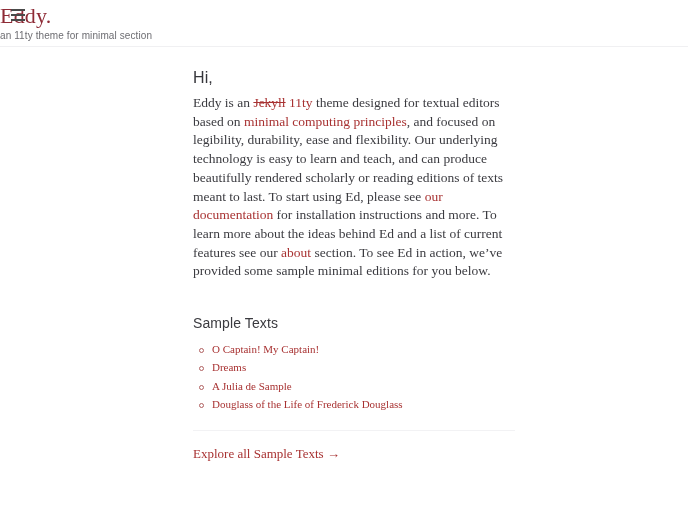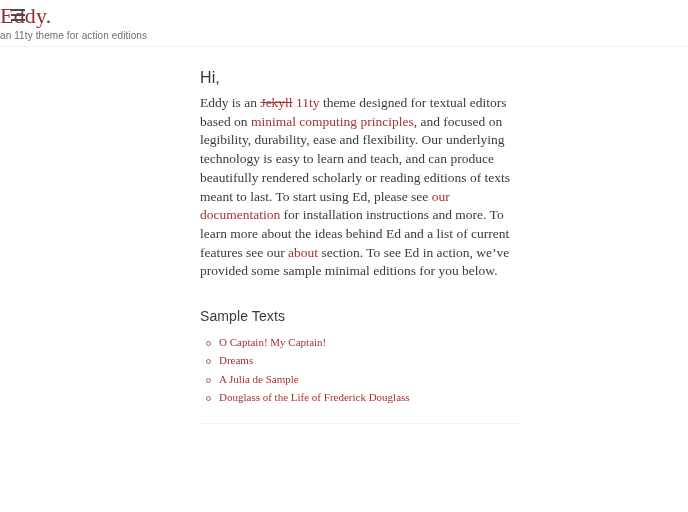--- a/index.html
+++ b/index.html
@@ -64,34 +64,34 @@
     letter-spacing: 0.1px;
   }
 
   
   #main-content {
     width: 322px;
     margin: 0 auto;
     padding-top: 21px;
     padding-left: 0;
     position: relative;
-    left: 17px;
+    left: 10px;
   }
   .section-heading {
     font-family: "Liberation Sans", sans-serif;
     font-size: 16px;
     line-height: 20px;
     font-weight: normal;
     color: #35353a;
     margin: 0 0 6px 0;
     letter-spacing: 0.1px;
   }
   #sample-texts-heading {
     font-size: 14px;
-    margin-top: 25px;
+    margin-top: 32px;
     margin-bottom: 7px;
     color: #3a3a3f;
   }
   #intro-paragraph {
     font-family: "Liberation Serif", serif;
     font-size: 13.5px;
     line-height: 18.7px;
     color: #3b3b40;
     margin: 0;
     text-align: left;
@@ -160,21 +160,21 @@
 <header id="site-header">
 
   <button id="menu-toggle" aria-label="menu">
     <span class="bar"></span>
     <span class="bar"></span>
     <span class="bar"></span>
   </button>
 
   <div id="brand">
     <h1 id="site-title">Eddy.</h1>
-    <p id="site-tagline">an 11ty theme for action editions</p>
+    <p id="site-tagline">an 11ty theme for minimal section</p>
   </div>
 
 </header>
 
 <main id="main-content">
 
   <h2 class="section-heading" id="greeting-heading">Hi,</h2>
 
   <p id="intro-paragraph">
     <span>Eddy is an </span><span class="strike">Jekyll</span><span> </span><a class="link" href="#">11ty</a><span> theme designed for textual editors based on </span><a class="link" href="#">minimal computing principles</a><span>, and focused on legibility, durability, ease and flexibility. Our underlying technology is easy to learn and teach, and can produce beautifully rendered scholarly or reading editions of texts meant to last. To start using Ed, please see </span><a class="link" href="#">our documentation</a><span> for installation instructions and more. To learn more about the ideas behind Ed and a list of current features see our </span><a class="link" href="#">about</a><span> section. To see Ed in action, we’ve provided some sample minimal editions for you below.</span>
@@ -192,14 +192,17 @@
     <li>
       <a href="#">A Julia de Sample</a>
     </li>
     <li>
       <a href="#">Douglass of the Life of Frederick Douglass</a>
     </li>
   </ul>
 
   <hr id="content-divider">
 
+  <div id="explore-link-wrap">
+    <a id="explore-all-link" href="#">Explore all Sample Texts →</a>
+  </div>
 
 </main>
 
 </body></html>

